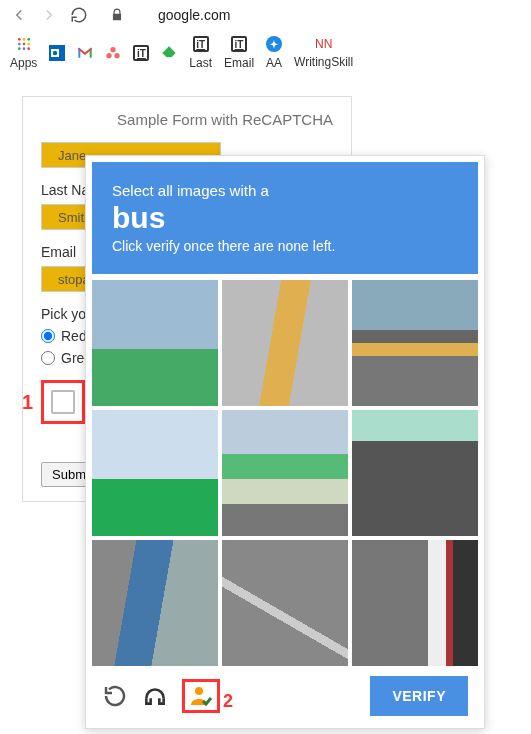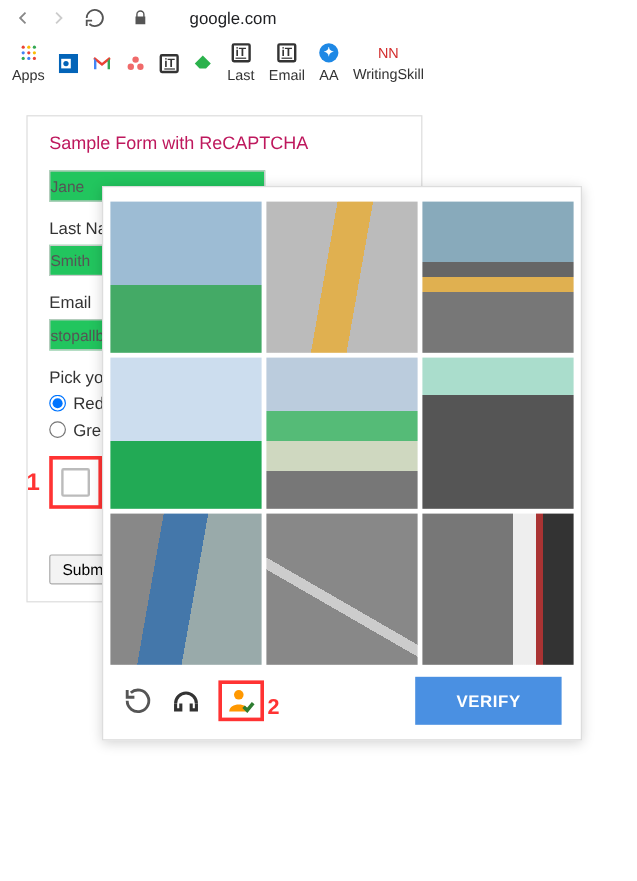--- a/index.html
+++ b/index.html
@@ -17,23 +17,23 @@
 
   
   .bookmarks { display: flex; align-items: center; padding: 6px 10px; gap: 12px; font-size: 12px; color: #333; }
   .bk-item { display: flex; align-items: center; gap: 4px; flex-direction: column; }
   .bk-apps { width: 16px; height: 16px; }
   .bk-square { width: 16px; height: 16px; border: 2px solid #333; display: flex; align-items: center; justify-content: center; font-weight: bold; font-size: 10px; border-radius: 2px; text-decoration: underline; }
   .bk-dot { width: 16px; height: 16px; border-radius: 50%; display: flex; align-items: center; justify-content: center; color: #fff; font-size: 10px; font-weight: bold; }
 
   
   .form-panel { margin: 20px 0 0 22px; width: 330px; border: 1px solid #ddd; padding: 14px 18px; position: relative; }
-  .form-title { font-size: 15px; color: #be185d; margin-bottom: 14px; }
+  .form-title { font-size: 15px; color: #737373; margin-bottom: 14px; text-align: right; }
   .field-label { font-size: 14px; color: #333; margin-bottom: 6px; display: block; }
-  .field-input { width: 180px; height: 26px; border: 1px solid #ccc; background: #22c55e; padding: 0 0; font-size: 13px; color: #555; margin-bottom: 14px; }
+  .field-input { width: 180px; height: 26px; border: 1px solid #ccc; background: #eab308; padding: 0 16px; font-size: 13px; color: #555; margin-bottom: 14px; }
   .radio-row { display: flex; align-items: center; gap: 6px; margin-bottom: 6px; font-size: 14px; color: #333; }
   .radio-row input { width: 14px; height: 14px; }
 
   .captcha-anchor-box { margin-top: 14px; width: 44px; height: 44px; border: 3px solid #f33; display: flex; align-items: center; justify-content: center; position: relative; }
   .captcha-anchor-inner { width: 24px; height: 24px; border: 2px solid #bbb; border-radius: 2px; background: #fff; }
   .annot1 { position: absolute; left: -22px; top: 8px; color: #f33; font-size: 20px; font-weight: bold; }
   .anchor-below { margin-top: 10px; height: 18px; }
 
   .submit-row { margin-top: 10px; }
   .submit-btn { border: 1px solid #aaa; background: #f3f3f3; padding: 4px 10px; font-size: 13px; border-radius: 2px; }
@@ -54,21 +54,21 @@
   .t5 { background: linear-gradient(#adc 25%, #555 25%); }
   .t6 { background: linear-gradient(100deg, #888 30%, #4477aa 30% 55%, #9aa 55%); }
   .t7 { background: linear-gradient(30deg, #888 40%, #ccc 40% 45%, #888 45%); }
   .t8 { background: linear-gradient(90deg, #777 60%, #eee 60% 75%, #a33 75% 80%, #333 80%); }
   .captcha-footer { display: flex; align-items: center; justify-content: space-between; padding: 10px 10px 6px; }
   .footer-left { display: flex; align-items: center; gap: 14px; }
   .footer-icon { width: 26px; height: 26px; color: #555; display:flex; align-items:center; justify-content:center; }
   .accessibility-box { border: 3px solid #f33; padding: 2px 4px; display: flex; align-items: center; position: relative; }
   .accessibility-box svg { width: 24px; height: 24px; }
   .annot2 { position: absolute; right: -16px; bottom: -2px; color: #f33; font-size: 18px; font-weight: bold; }
-  .verify-btn { background: #4a90e2; color: #fff; border: none; padding: 12px 34px; font-size: 14px; font-weight: bold; letter-spacing: 0.5px; }
+  .verify-btn { background: #4a90e2; color: #fff; border: none; padding: 12px 22px; font-size: 14px; font-weight: bold; letter-spacing: 0.5px; }
 </style>
 </head>
 <body>
 
 <div class="toolbar">
   <span class="nav-arrow">
     <svg viewBox="0 0 24 24" width="18" height="18" fill="none" stroke="currentColor" stroke-width="2">
         <path d="M15 18l-6-6 6-6"></path>
       </svg>
   </span>
@@ -182,20 +182,25 @@
     <div class="captcha-anchor-inner"></div>
   </div>
   <div class="anchor-below"></div>
 
   <div class="submit-row">
     <button class="submit-btn">Submit</button>
   </div>
 </div>
 
 <div class="captcha">
+  <div class="captcha-header">
+    <div class="line1">Select all images with a</div>
+    <div class="line2">bus</div>
+    <div class="line3">Click verify once there are none left.</div>
+  </div>
   <div class="grid">
     <div class="tile t0"></div>
     <div class="tile t1"></div>
     <div class="tile t2"></div>
     <div class="tile t3"></div>
     <div class="tile t4"></div>
     <div class="tile t5"></div>
     <div class="tile t6"></div>
     <div class="tile t7"></div>
     <div class="tile t8"></div>

